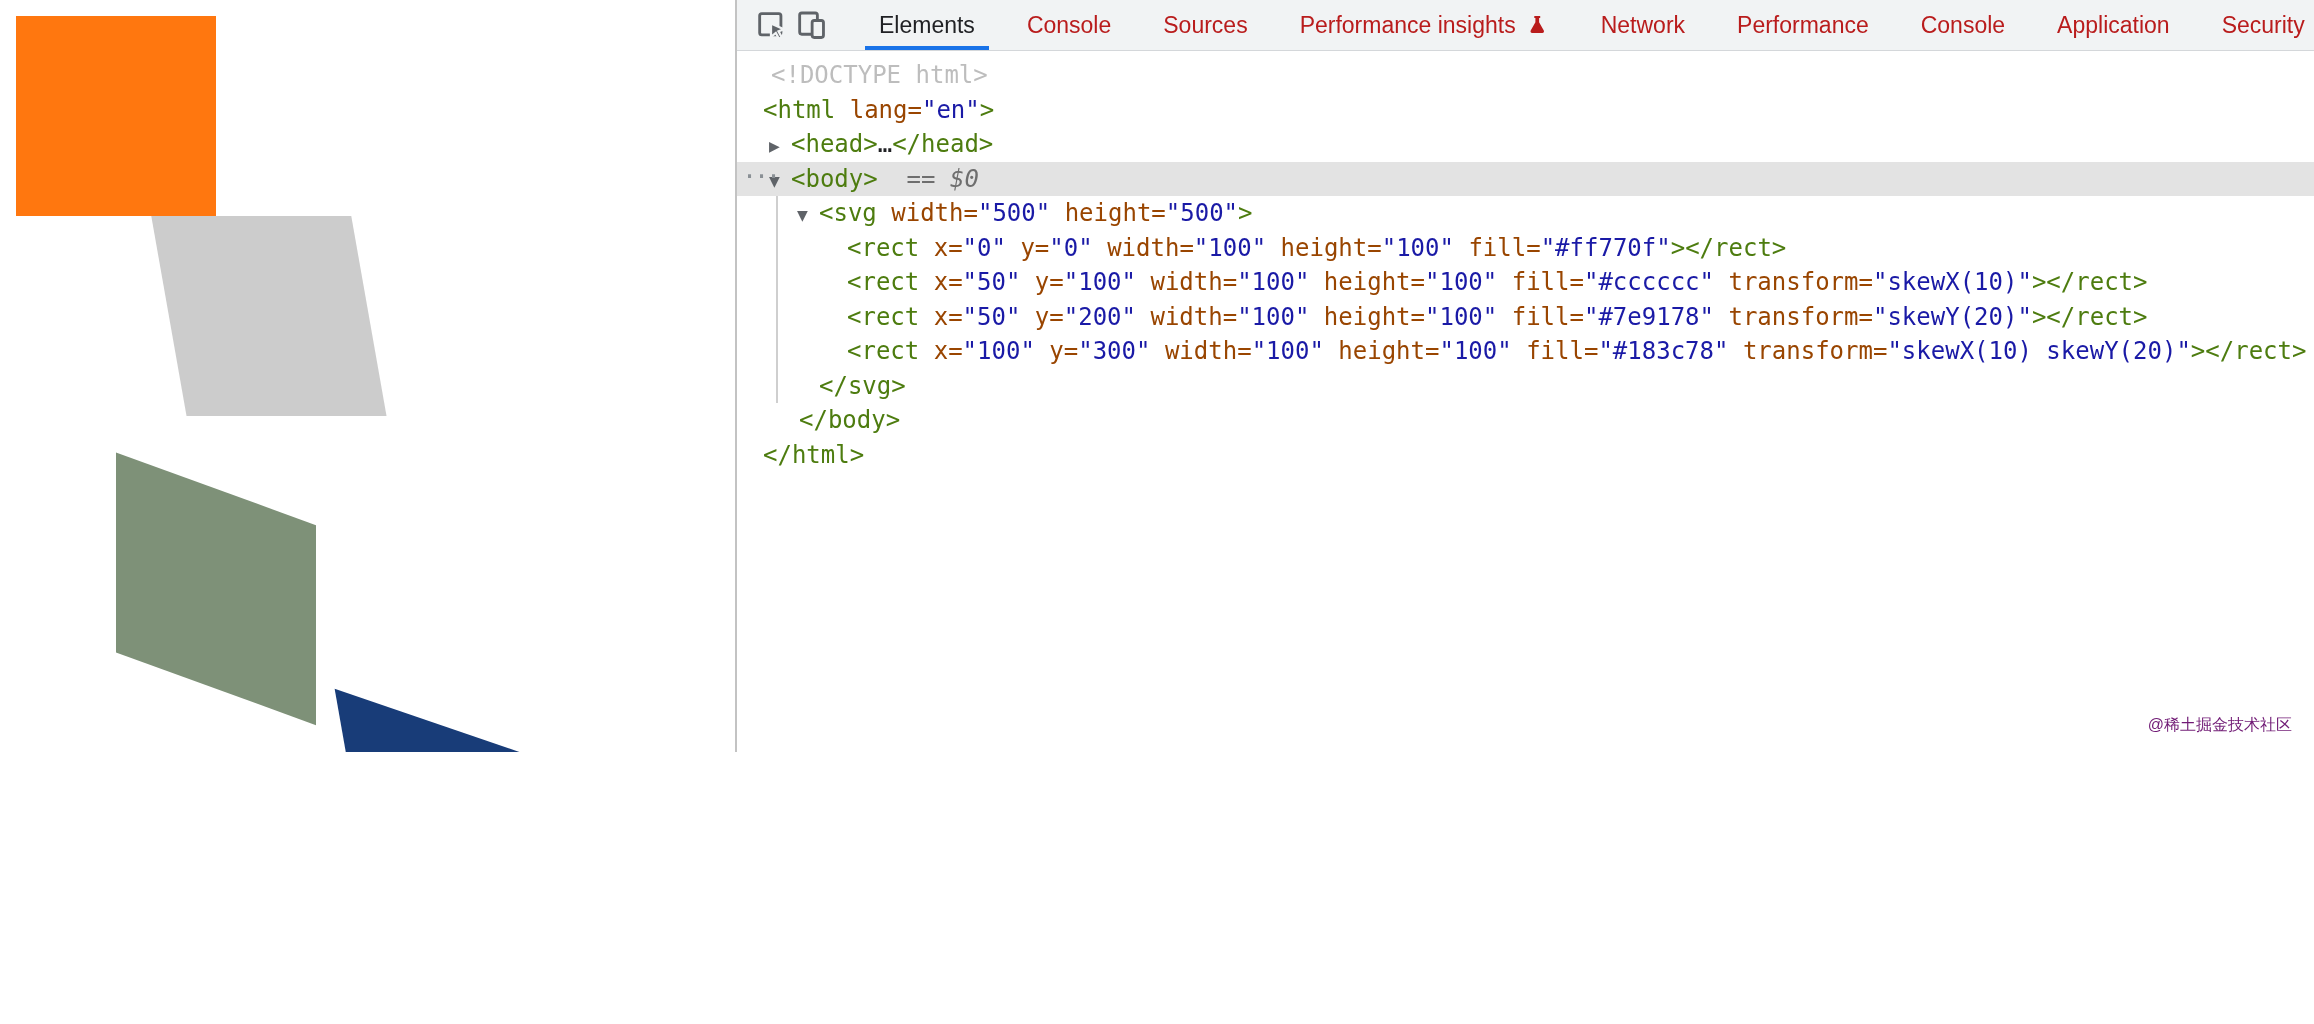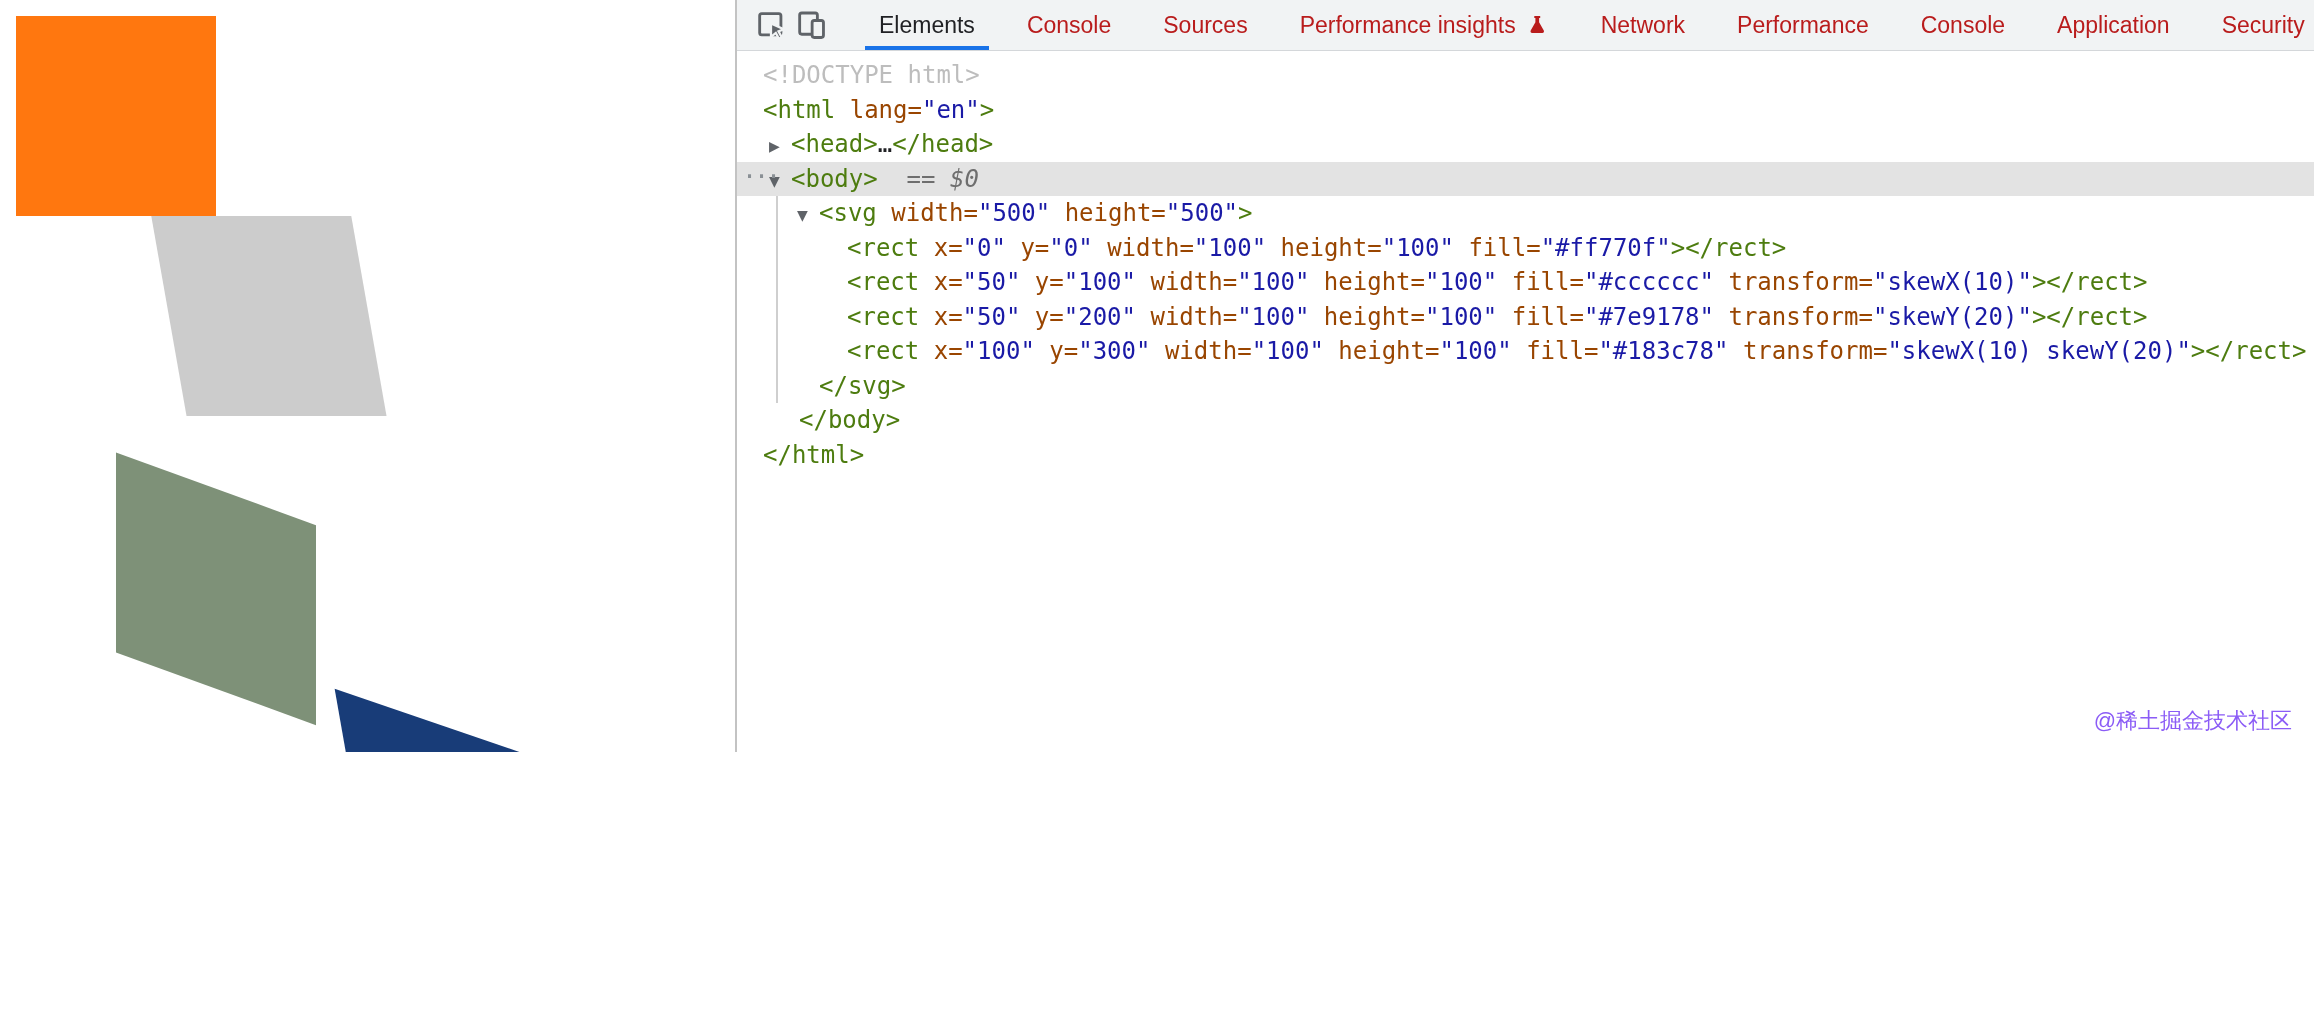--- a/index.html
+++ b/index.html
@@ -35,21 +35,21 @@
          font-size:14px;color:#5f6368;vertical-align:1px;}
   .tk-doctype{color:#bdbdbd;}
   .tk-tag{color:#4d7c0f;}
   .tk-attr{color:#994500;}
   .tk-val{color:#1a1aa6;}
   .tk-dark{color:#202124;}
   .tk-meta{color:#6e6e6e;}
   .tk-meta-i{color:#6e6e6e;font-style:italic;}
   .guide{position:absolute;left:39px;top:145px;width:2px;height:207px;background:#cfcfcf;}
 
-  .watermark{position:absolute;right:22px;bottom:16px;color:#8b5cf6;font-size:22px;}
+  .watermark{position:absolute;right:22px;bottom:16px;color:#701a75;font-size:16px;}
 </style>
 </head>
 <body>
 
 <div id="screen">
 
   <div class="page-pane">
     <svg class="preview-svg" width="1000" height="1000" viewBox="0 0 500 500">
         <rect x="0" y="0" width="100" height="100" fill="#ff770f"></rect>
         <rect x="50" y="100" width="100" height="100" fill="#cccccc" transform="skewX(10)"></rect>
@@ -104,21 +104,21 @@
             <span>Application</span>
           </div>
           <div class="tab">
             <span>Security</span>
           </div>
         </div>
     </div>
 
     <div class="tree">
       <div class="guide"></div>
-    <div class="row" style="padding-left: 4px;"><span class="arrow"></span><span class="tk-doctype">&lt;!DOCTYPE html&gt;</span></div>
+    <div class="row" style="padding-left: 4px; margin-left: 8px;"><span class="arrow"></span><span class="tk-doctype">&lt;!DOCTYPE html&gt;</span></div>
         <div class="row" style="padding-left: 4px;"><span class="arrow"></span><span class="tk-tag">&lt;html</span><span class="tk-attr"> lang=</span><span class="tk-val">"en"</span><span class="tk-tag">&gt;</span></div>
         <div class="row" style="padding-left: 32px;"><span class="arrow">▶</span><span class="tk-tag">&lt;head&gt;</span><span class="tk-dark">…</span><span class="tk-tag">&lt;/head&gt;</span></div>
         <div class="row selected" style="padding-left: 32px;"><span class="dots">···</span><span class="arrow">▼</span><span class="tk-tag">&lt;body&gt;</span><span class="tk-meta">  == </span><span class="tk-meta-i">$0</span></div>
         <div class="row" style="padding-left: 60px;"><span class="arrow">▼</span><span class="tk-tag">&lt;svg</span><span class="tk-attr"> width=</span><span class="tk-val">"500"</span><span class="tk-attr"> height=</span><span class="tk-val">"500"</span><span class="tk-tag">&gt;</span></div>
         <div class="row" style="padding-left: 88px;"><span class="arrow"></span><span class="tk-tag">&lt;rect</span><span class="tk-attr"> x=</span><span class="tk-val">"0"</span><span class="tk-attr"> y=</span><span class="tk-val">"0"</span><span class="tk-attr"> width=</span><span class="tk-val">"100"</span><span class="tk-attr"> height=</span><span class="tk-val">"100"</span><span class="tk-attr"> fill=</span><span class="tk-val">"#ff770f"</span><span class="tk-tag">&gt;&lt;/rect&gt;</span></div>
         <div class="row" style="padding-left: 88px;"><span class="arrow"></span><span class="tk-tag">&lt;rect</span><span class="tk-attr"> x=</span><span class="tk-val">"50"</span><span class="tk-attr"> y=</span><span class="tk-val">"100"</span><span class="tk-attr"> width=</span><span class="tk-val">"100"</span><span class="tk-attr"> height=</span><span class="tk-val">"100"</span><span class="tk-attr"> fill=</span><span class="tk-val">"#cccccc"</span><span class="tk-attr"> transform=</span><span class="tk-val">"skewX(10)"</span><span class="tk-tag">&gt;&lt;/rect&gt;</span></div>
         <div class="row" style="padding-left: 88px;"><span class="arrow"></span><span class="tk-tag">&lt;rect</span><span class="tk-attr"> x=</span><span class="tk-val">"50"</span><span class="tk-attr"> y=</span><span class="tk-val">"200"</span><span class="tk-attr"> width=</span><span class="tk-val">"100"</span><span class="tk-attr"> height=</span><span class="tk-val">"100"</span><span class="tk-attr"> fill=</span><span class="tk-val">"#7e9178"</span><span class="tk-attr"> transform=</span><span class="tk-val">"skewY(20)"</span><span class="tk-tag">&gt;&lt;/rect&gt;</span></div>
         <div class="row" style="padding-left: 88px;"><span class="arrow"></span><span class="tk-tag">&lt;rect</span><span class="tk-attr"> x=</span><span class="tk-val">"100"</span><span class="tk-attr"> y=</span><span class="tk-val">"300"</span><span class="tk-attr"> width=</span><span class="tk-val">"100"</span><span class="tk-attr"> height=</span><span class="tk-val">"100"</span><span class="tk-attr"> fill=</span><span class="tk-val">"#183c78"</span><span class="tk-attr"> transform=</span><span class="tk-val">"skewX(10) skewY(20)"</span><span class="tk-tag">&gt;&lt;/rect&gt;</span></div>
         <div class="row" style="padding-left: 60px;"><span class="arrow"></span><span class="tk-tag">&lt;/svg&gt;</span></div>
         <div class="row" style="padding-left: 40px;"><span class="arrow"></span><span class="tk-tag">&lt;/body&gt;</span></div>

